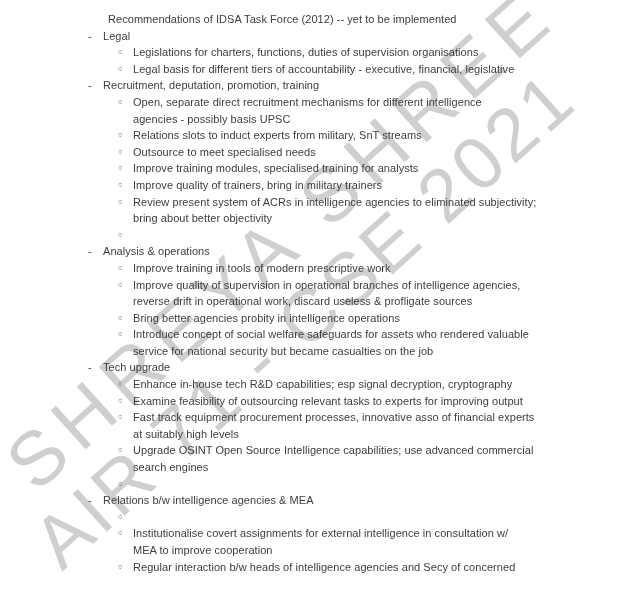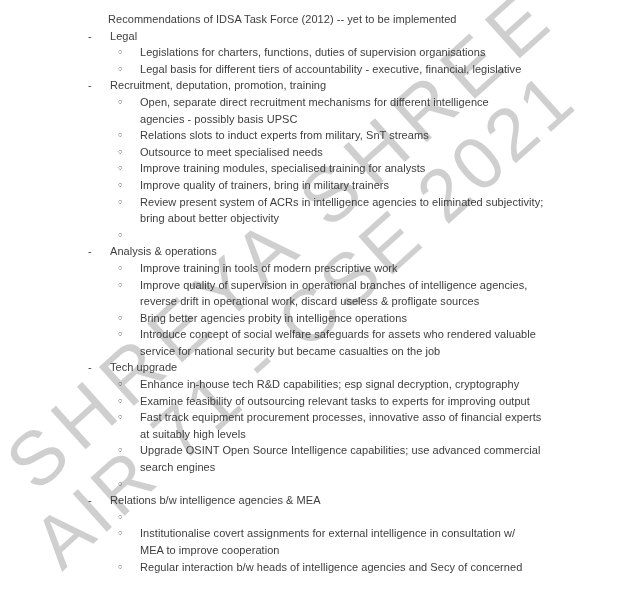--- a/index.html
+++ b/index.html
@@ -64,21 +64,20 @@
   .mk2 {
     flex: 0 0 15px;
     margin-left: 46px;
     font-size: 7.5px;
     line-height: 16.6px;
   }
   .txt {
     flex: 1 1 auto;
     white-space: pre-wrap;
     line-height: 16.6px;
-    margin-left: 7px;
   }
 </style>
 </head>
 <body>
 
 <div class="page">
 
   <svg class="wm-layer" width="640" height="590" viewBox="0 0 640 590" aria-hidden="true">
     <text x="36" y="494" font-size="76" letter-spacing="10" transform="rotate(-42 36 494)">SHREYA SHREE</text>
     <text x="62" y="572" font-size="74" letter-spacing="4" transform="rotate(-42 62 572)">AIR 71 - CSE 2021</text>

